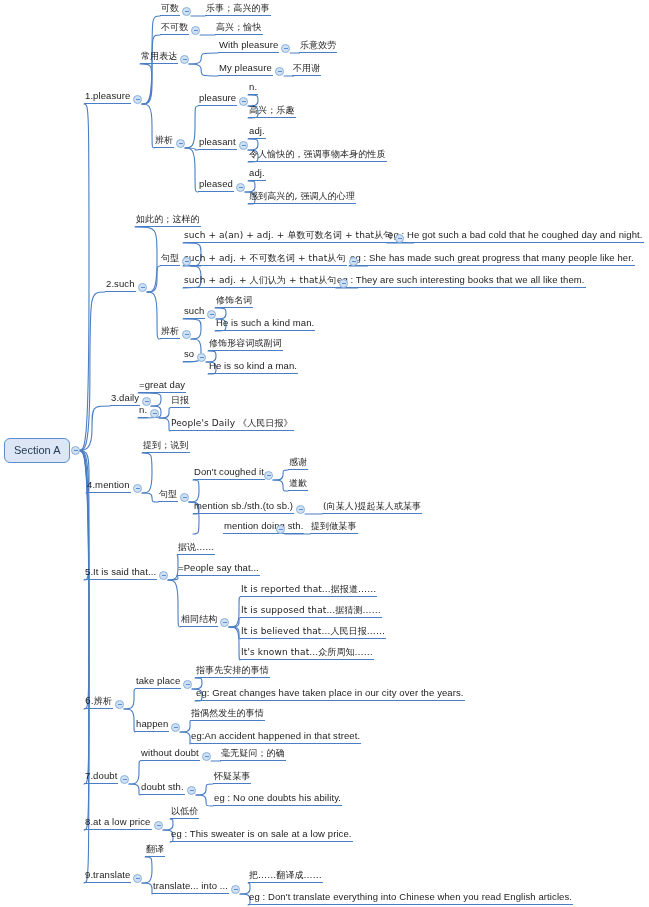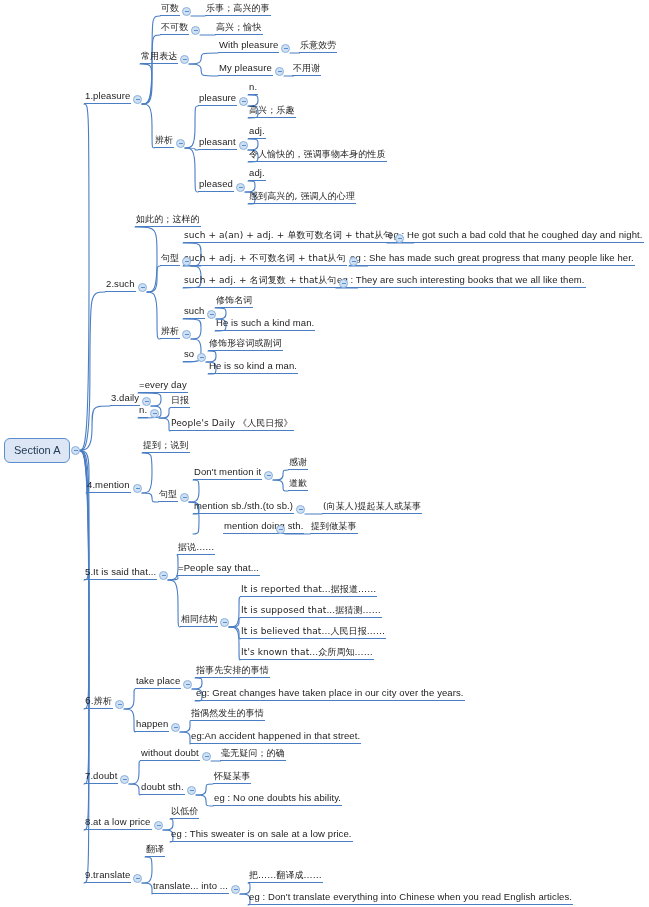--- a/index.html
+++ b/index.html
@@ -178,38 +178,38 @@
       <div class="node mixed" style="left: 198px; top: 178px;">pleased</div>
       <div class="node mixed" style="left: 248px; top: 167px;">adj.</div>
       <div class="node cjk" style="left: 248px; top: 190px;">感到高兴的, 强调人的心理</div>
       <div class="node mixed" style="left: 105px; top: 278px;">2.such</div>
       <div class="node cjk" style="left: 135px; top: 213px;">如此的；这样的</div>
       <div class="node cjk" style="left: 160px; top: 252px;">句型</div>
       <div class="node cjk" style="left: 183px; top: 229px;">such + a(an) + adj. + 单数可数名词 + that从句</div>
       <div class="node mixed" style="left: 387px; top: 229px;">eg : He got such a bad cold that he coughed day and night.</div>
       <div class="node cjk" style="left: 183px; top: 252px;">such + adj. + 不可数名词 + that从句</div>
       <div class="node mixed" style="left: 349px; top: 252px;">eg : She has made such great progress that many  people like her.</div>
-      <div class="node cjk" style="left: 183px; top: 274px;">such + adj. + 名词复数 + that从句</div>
+      <div class="node cjk" style="left: 183px; top: 274px;">such + adj. + 人们认为 + that从句</div>
       <div class="node mixed" style="left: 336px; top: 274px;">eg : They are such interesting books that we all like them.</div>
       <div class="node cjk" style="left: 160px; top: 325px;">辨析</div>
       <div class="node mixed" style="left: 183px; top: 305px;">such</div>
       <div class="node cjk" style="left: 215px; top: 294px;">修饰名词</div>
       <div class="node mixed" style="left: 215px; top: 317px;">He is such a kind man.</div>
       <div class="node mixed" style="left: 183px; top: 348px;">so</div>
       <div class="node cjk" style="left: 208px; top: 337px;">修饰形容词或副词</div>
       <div class="node mixed" style="left: 208px; top: 360px;">He is so kind a man.</div>
       <div class="node mixed" style="left: 110px; top: 392px;">3.daily</div>
-      <div class="node mixed" style="left: 138px; top: 379px;">=every day</div>
+      <div class="node mixed" style="left: 138px; top: 379px;">=great day</div>
       <div class="node mixed" style="left: 138px; top: 404px;">n.</div>
       <div class="node cjk" style="left: 170px; top: 394px;">日报</div>
       <div class="node cjk" style="left: 170px; top: 417px;">People's Daily 《人民日报》</div>
       <div class="node mixed" style="left: 86px; top: 479px;">4.mention</div>
       <div class="node cjk" style="left: 142px; top: 439px;">提到；说到</div>
       <div class="node cjk" style="left: 158px; top: 488px;">句型</div>
-      <div class="node mixed" style="left: 193px; top: 466px;">Don't mention it</div>
+      <div class="node mixed" style="left: 193px; top: 466px;">Don't coughed it</div>
       <div class="node cjk" style="left: 288px; top: 456px;">感谢</div>
       <div class="node cjk" style="left: 288px; top: 477px;">道歉</div>
       <div class="node mixed" style="left: 193px; top: 500px;">mention sb./sth.(to sb.)</div>
       <div class="node cjk" style="left: 322px; top: 500px;">(向某人)提起某人或某事</div>
       <div class="node mixed" style="left: 193px; top: 520px; margin-left: 30px;">mention doing sth.</div>
       <div class="node cjk" style="left: 310px; top: 520px;">提到做某事</div>
       <div class="node mixed" style="left: 84px; top: 566px;">5.It is said that...</div>
       <div class="node cjk" style="left: 177px; top: 541px;">据说……</div>
       <div class="node mixed" style="left: 177px; top: 562px;">=People say that...</div>
       <div class="node cjk" style="left: 180px; top: 613px;">相同结构</div>

